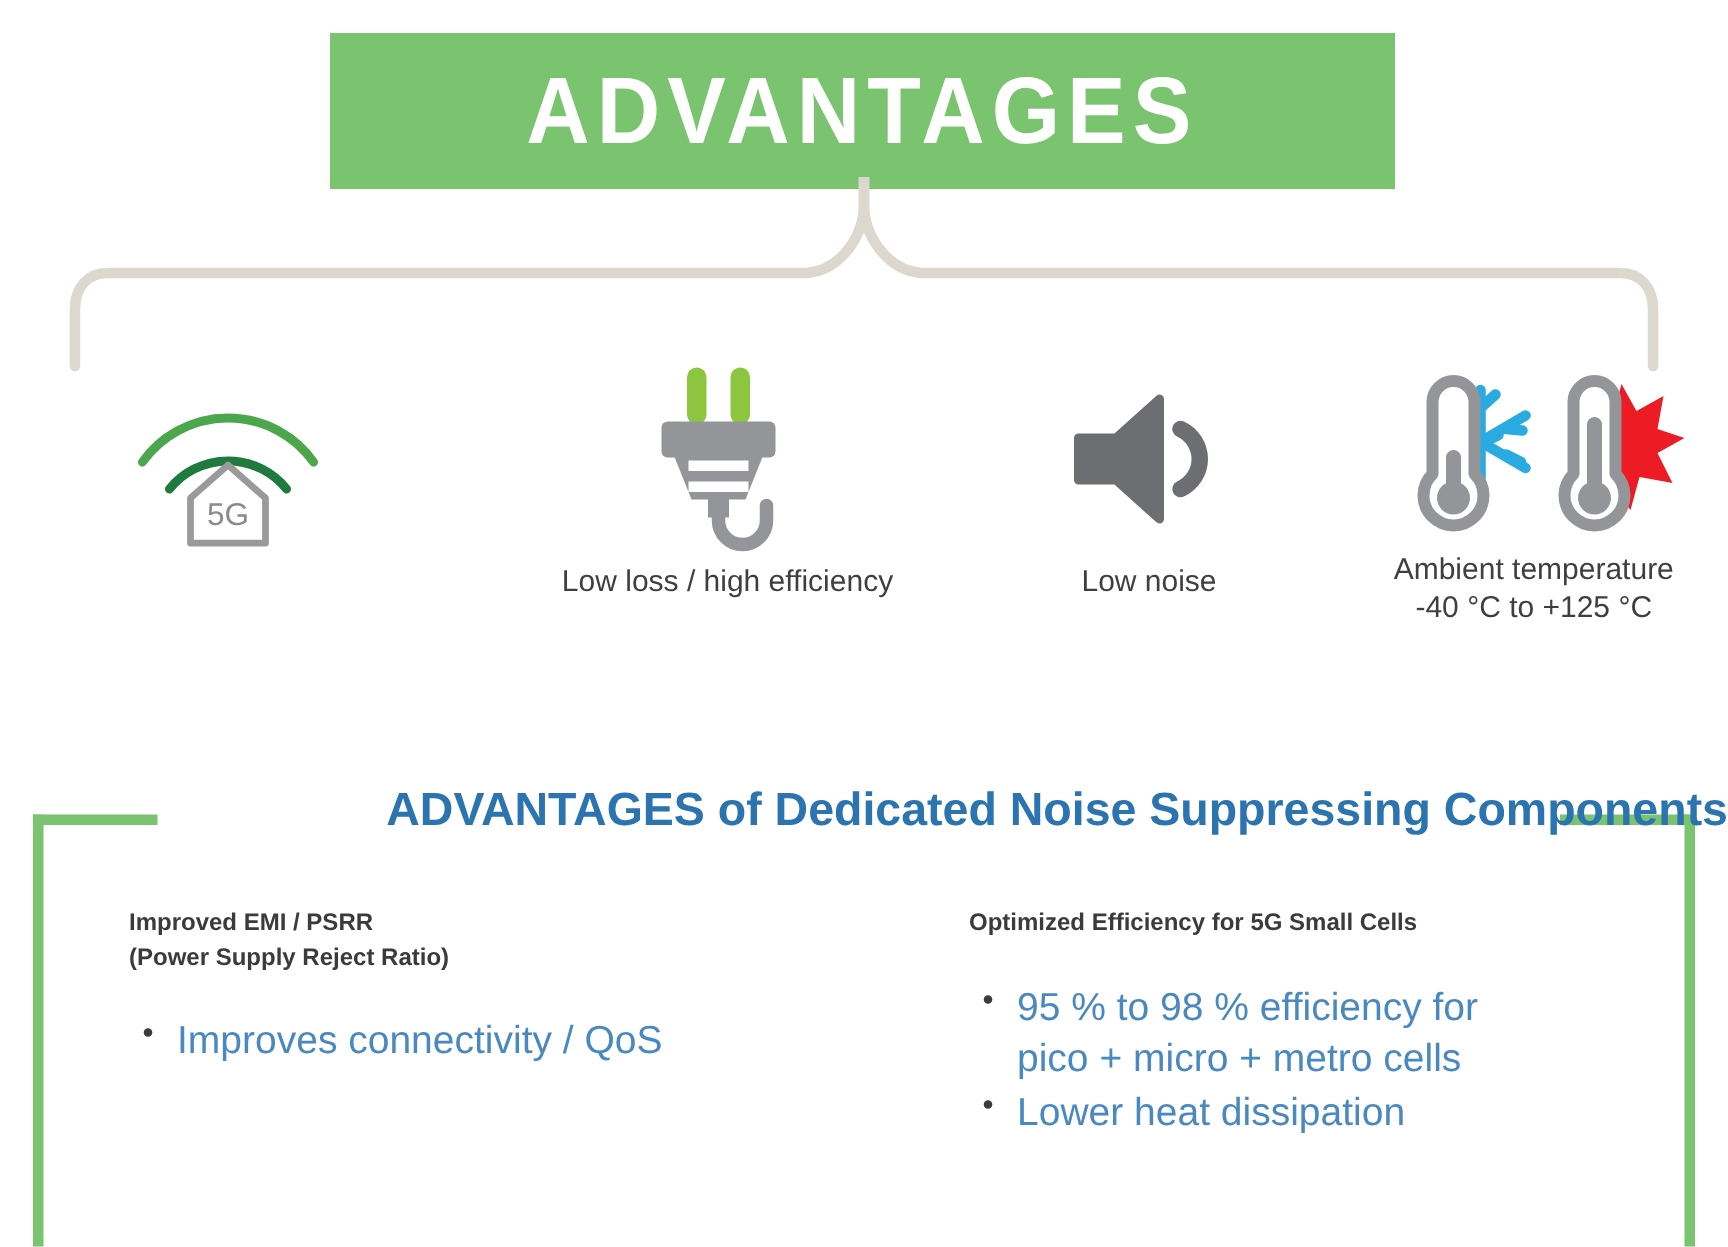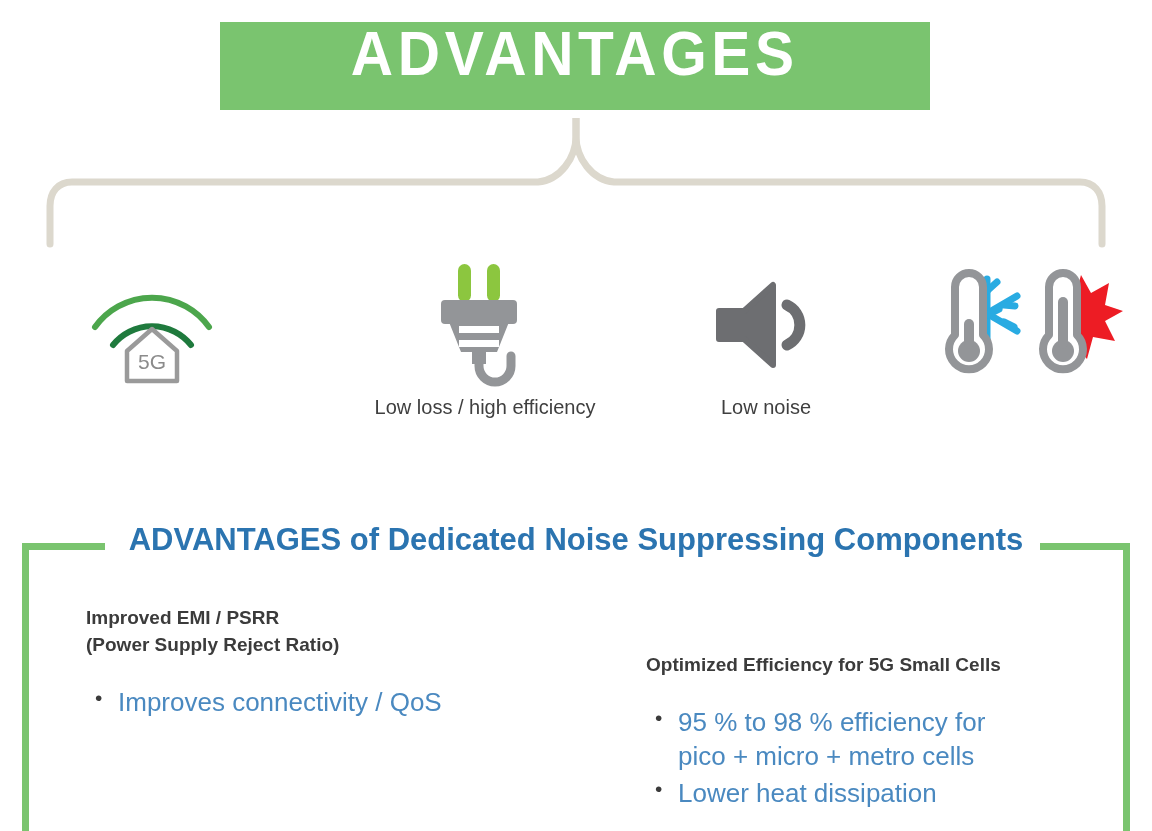--- a/index.html
+++ b/index.html
@@ -15,23 +15,24 @@
     font-family: "Liberation Sans", sans-serif;
     color: #3b3b3b;
   }
 
   
   #title-banner {
     position: absolute;
     left: 220px;
     top: 22px;
     width: 710px;
-    height: 88px;
+    height: 104px;
     background: #7ac46f;
     display: flex;
+    align-items: center;
     justify-content: center;
   }
   #title-banner .title-text {
     color: #ffffff;
     font-family: "Liberation Sans Narrow", "Liberation Sans", sans-serif;
     font-weight: bold;
     font-size: 63px;
     letter-spacing: 5px;
     line-height: 1;
     transform: scaleX(0.93);
@@ -44,21 +45,21 @@
     top: 118px;
     width: 1152px;
     height: 130px;
     pointer-events: none;
   }
 
   
   #icon-row {
     position: absolute;
     left: 0;
-    top: 255px;
+    top: 236px;
     width: 1152px;
     height: 210px;
   }
   .feature {
     position: absolute;
     top: 0;
     text-align: center;
   }
   .feature .icon-box {
     height: 140px;
@@ -94,44 +95,44 @@
     background: #7ac46f;
   }
   #bracket-left-v  { left: 22px; }
   #bracket-right-v { left: 1123px; }
 
   #section-heading {
     position: absolute;
     left: 0;
     top: 522px;
     width: 1152px;
-    text-align: center;
+    text-align: right;
     color: #2b74b0;
     font-family: "Liberation Sans Narrow", "Liberation Sans", sans-serif;
     font-weight: bold;
     font-size: 31px;
     letter-spacing: 0px;
     white-space: nowrap;
   }
 
   #columns {
     position: absolute;
     left: 0;
     top: 605px;
     width: 1152px;
     display: flex;
   }
   .column { position: relative; }
   #column-0 { margin-left: 86px; width: 500px; }
-  #column-1 { margin-left: 60px; width: 440px; margin-top: 47px; }
+  #column-1 { margin-left: 60px; width: 440px; }
 
   .col-heading {
     font-family: "Liberation Sans", sans-serif;
     font-weight: bold;
-    font-size: 19px;
+    font-size: 16px;
     color: #3b3b3b;
     line-height: 1.42;
     white-space: pre-line;
     margin-bottom: 26px;
   }
   .bullet-list {
     list-style: none;
     margin: 0;
     padding: 0;
   }
@@ -246,20 +247,22 @@
                    L 146 50 L 134 34 L 152 32 Z"></path>
         </g>
 
         <g>
           <path d="M 126 22 A 14 14 0 0 1 154 22 L 154 70 A 20 20 0 1 1 126 70 Z" fill="#ffffff" stroke="#939598" stroke-width="8" stroke-linejoin="round"></path>
           <circle cx="140" cy="86" r="11" fill="#939598"></circle>
           <rect x="135" y="32" width="10" height="52" rx="5" fill="#939598"></rect>
         </g>
       </svg>
     </div>
+    <div class="caption">Ambient temperature
+-40 °C to +125 °C</div>
   </div>
 </div>
 
 <div id="bracket-left-h"></div>
 <div id="bracket-left-v"></div>
 <div id="bracket-right-h"></div>
 <div id="bracket-right-v"></div>
 
 <div id="section-heading">ADVANTAGES of Dedicated Noise Suppressing Components</div>
 

